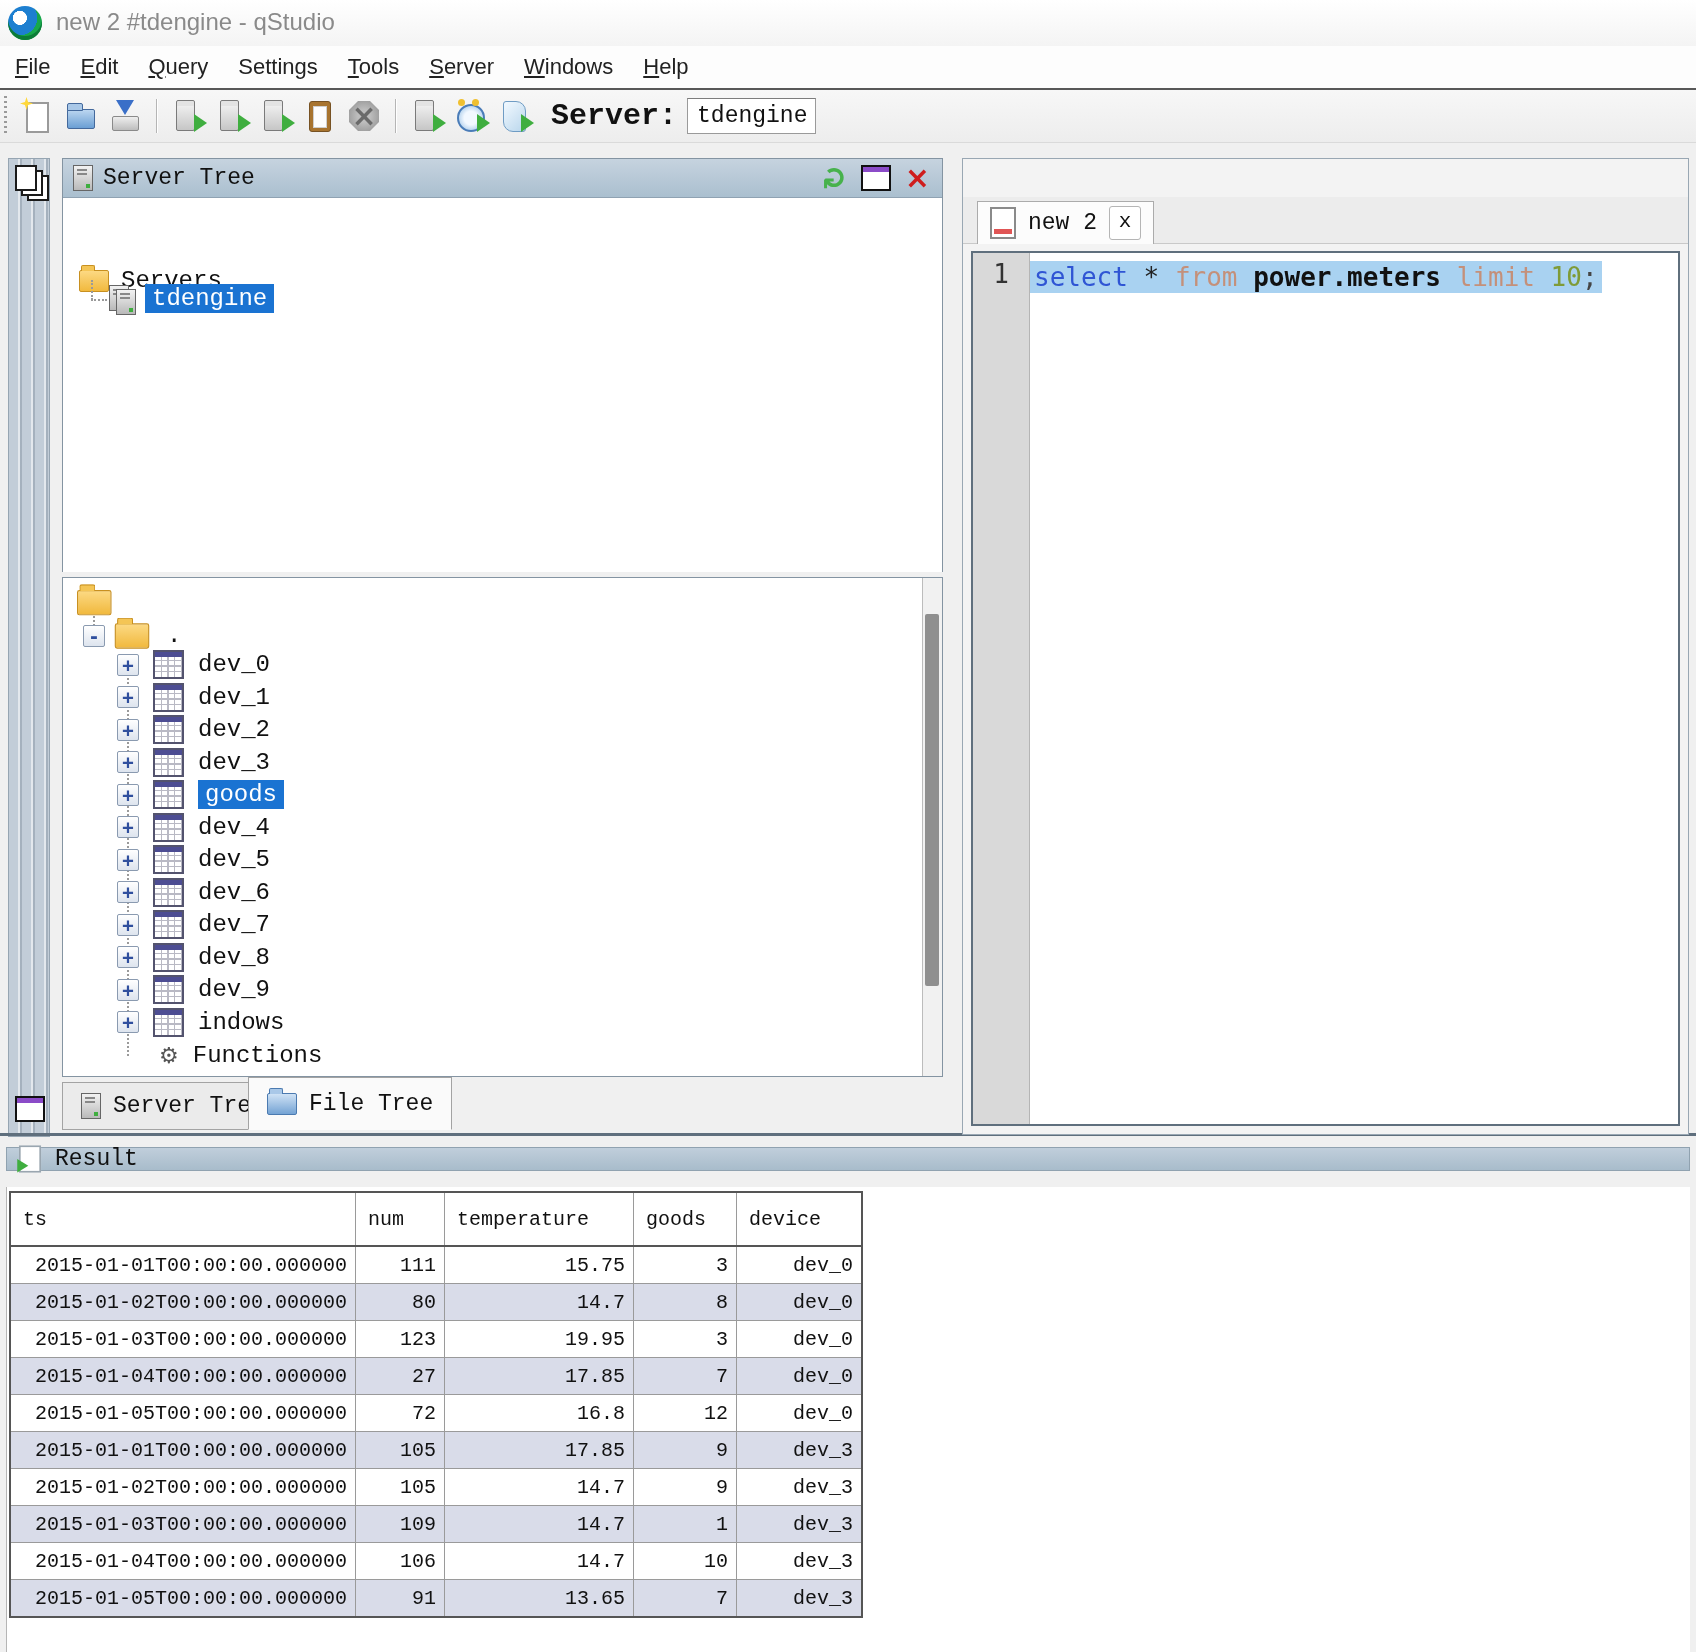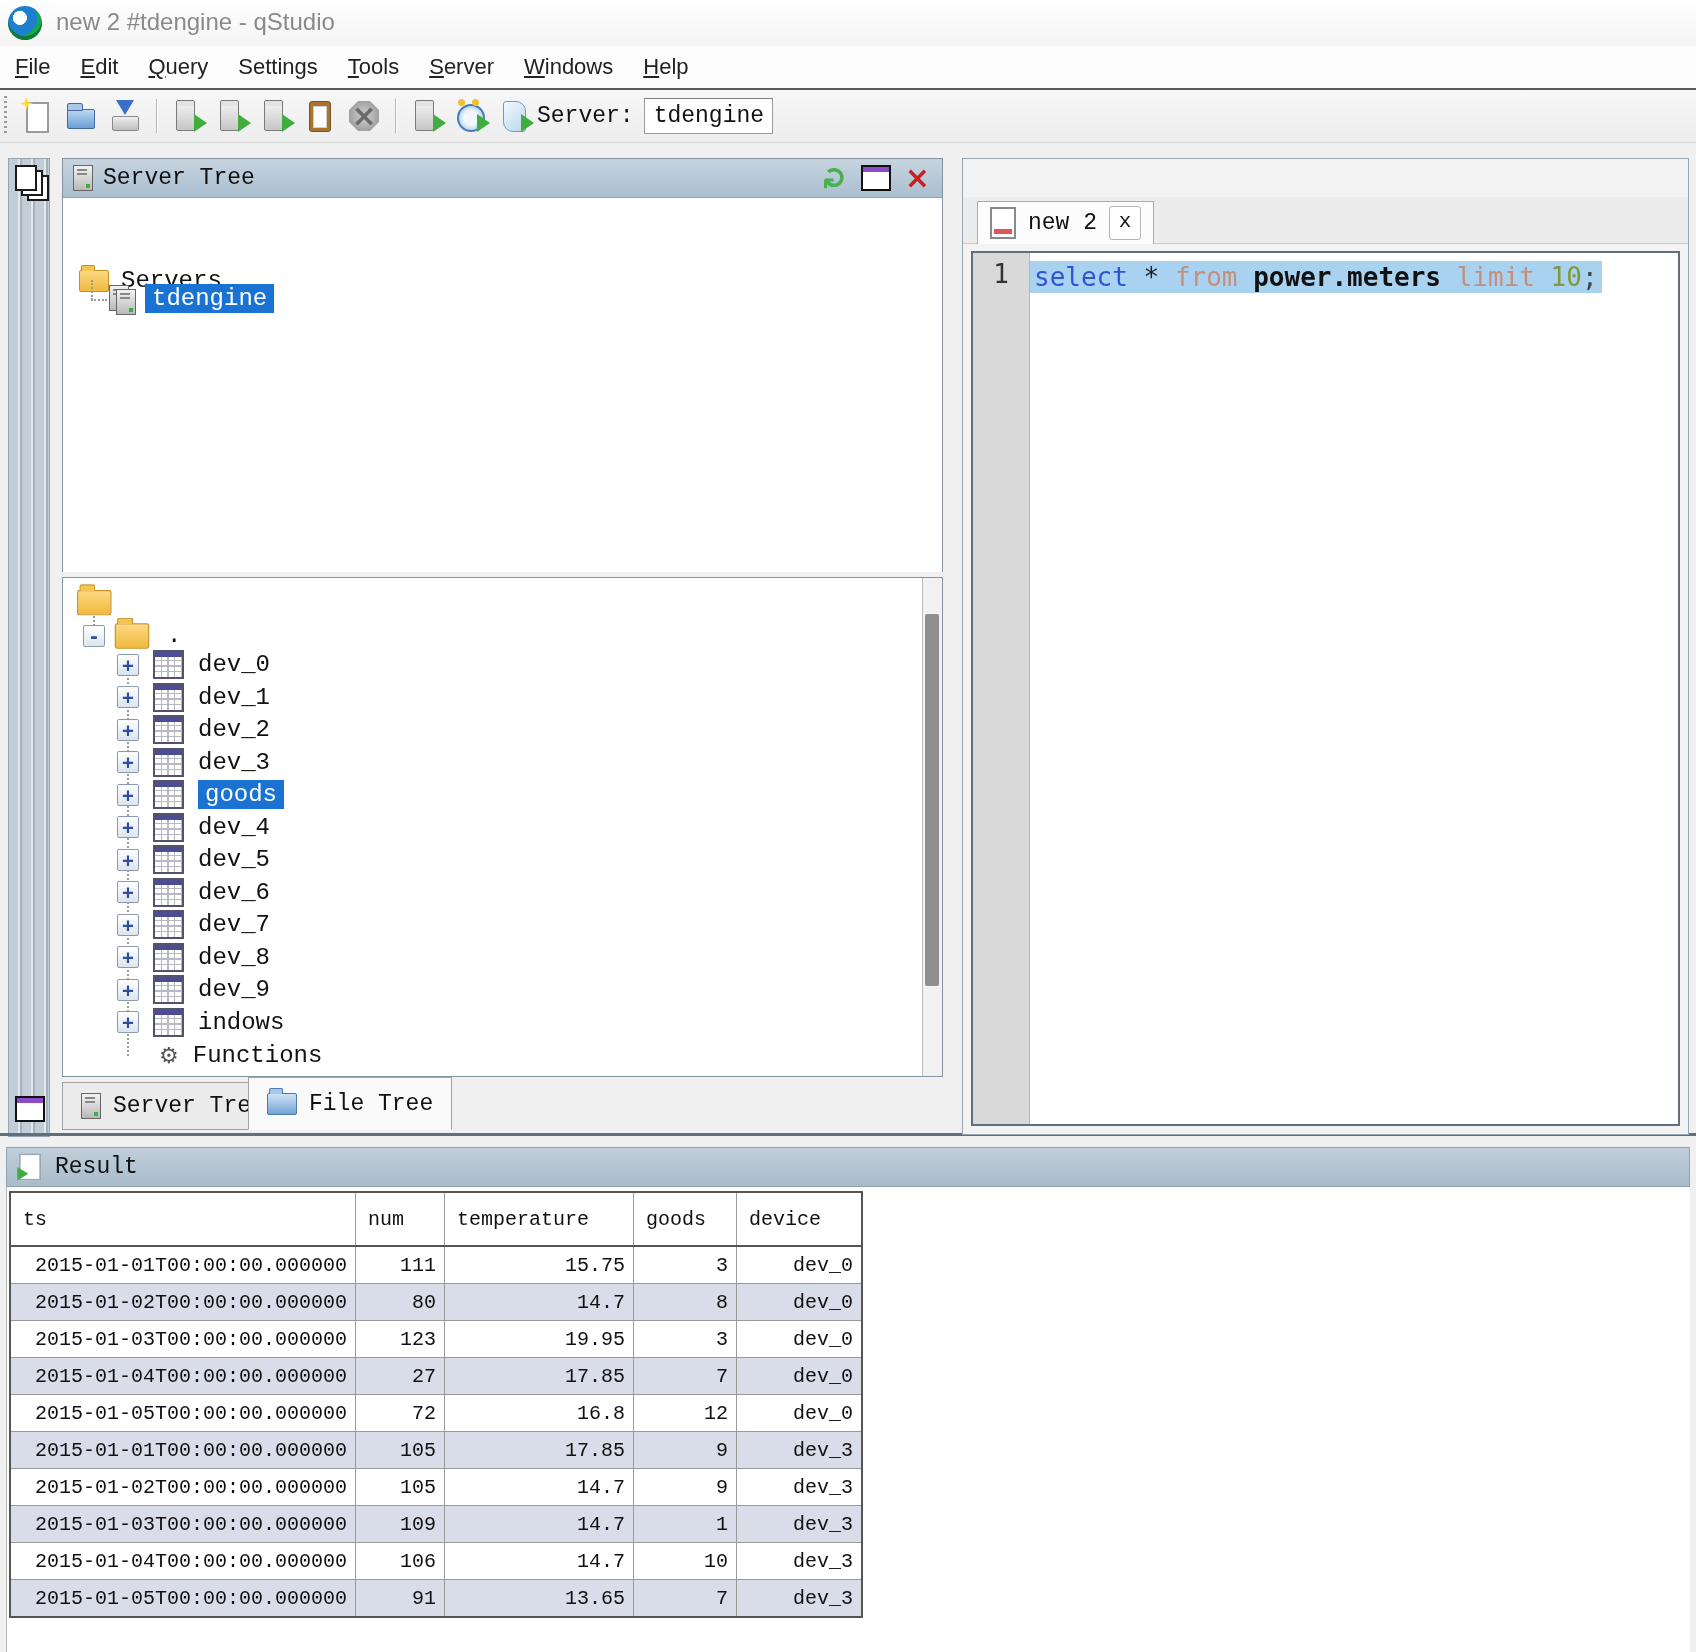--- a/index.html
+++ b/index.html
@@ -49,21 +49,21 @@
       background:radial-gradient(#bdbdbd 30%,#8d8d8d);
       clip-path:polygon(30% 0,70% 0,100% 30%,100% 70%,70% 100%,30% 100%,0 70%,0 30%);}
   .tb-stop::after{content:"\00d7";position:absolute;left:0;top:0;width:34px;text-align:center;
       font:bold 30px/34px "DejaVu Sans",sans-serif;color:#6a6a6a;}
   .tb-clock::before{content:"";position:absolute;left:3px;top:5px;width:24px;height:24px;border-radius:50%;
       border:2px solid #4a7cb8;background:radial-gradient(#f2f8ff 40%,#8cb9e2);}
   .tb-clock::after{content:"";position:absolute;left:4px;top:0px;width:7px;height:7px;border-radius:50%;
       background:#f0c030;box-shadow:14px 0 0 #f0c030;}
   .tb-script::before{content:"";position:absolute;left:5px;top:2px;width:21px;height:29px;border:1px solid #6f9cc4;
       background:linear-gradient(135deg,#f2f9ff,#b9d6ec);border-radius:3px 10px 3px 10px;}
-  #server-field-label{font-size:23px;margin:0 10px 0 0;}
+  #server-field-label{font-size:30px;margin:0 10px 0 14px;font-weight:bold;}
   #server-field{width:118px;height:34px;background:#fff;border:1px solid #9a9a9a;border-top-color:#7c7c7c;
       font-size:23px;line-height:34px;padding-left:9px;}
 
   
   #left-strip{left:8px;top:158px;width:40px;height:977px;background:#c2cdd8;border:1px solid #96a5b2;
      background-image:repeating-linear-gradient(90deg,transparent 0 9px,rgba(255,255,255,.55) 9px 11px,rgba(110,125,140,.35) 11px 13px);}
   .pages-icon{left:6px;top:6px;width:18px;height:22px;background:#fff;border:2px solid #1a1a1a;position:absolute;
      box-shadow:6px 5px 0 -2px #fff,6px 5px 0 0 #1a1a1a,12px 10px 0 -2px #fff,12px 10px 0 0 #1a1a1a;}
   .winmini-icon{left:6px;bottom:14px;width:26px;height:22px;background:#fff;border:2px solid #111;position:absolute;}
   .winmini-icon::before{content:"";position:absolute;left:0;top:0;right:0;height:5px;background:#8b4bc8;}
@@ -165,21 +165,21 @@
   #code-line1 .selwrap{background:#a9d2f1;padding:1px 4px;}
   .tok-kw{color:#2f55d4;}
   .tok-op{color:#222;}
   .tok-kw2{color:#c4907a;}
   .tok-id{color:#111;font-weight:bold;}
   .tok-num{color:#7f9b38;}
   .tok-p{color:#444;}
 
   
   #result-panel{left:0;top:1140px;width:1696px;height:512px;background:#f0f0f0;}
-  #result-header{position:absolute;left:6px;right:6px;top:7px;height:40px;
+  #result-header{position:absolute;left:6px;right:6px;top:7px;height:24px;
      background:linear-gradient(#c0cedb,#a8bccb);border:1px solid #90a2b0;display:flex;align-items:center;font-size:23px;box-sizing:border-box;}
   #result-header .ph-title{margin-left:12px;}
   #result-content{position:absolute;left:6px;right:6px;top:47px;bottom:0;background:#fff;border-left:1px solid #b5b5b5;}
   #result-table{border-collapse:collapse;margin:4px 0 0 2px;font-size:20px;table-layout:fixed;}
   #result-table th{font-weight:normal;text-align:left;padding:0 0 0 12px;height:52px;background:#fff;}
   #result-table td{text-align:right;padding:0 8px 0 0;height:36px;}
   #result-table th,#result-table td{border:1px solid #9a9a9a;overflow:hidden;white-space:nowrap;}
   #result-table{border:2px solid #555;}
   #result-table thead tr{border-bottom:2px solid #555;}
   #result-table tbody tr.alt{background:#d9dce9;}

